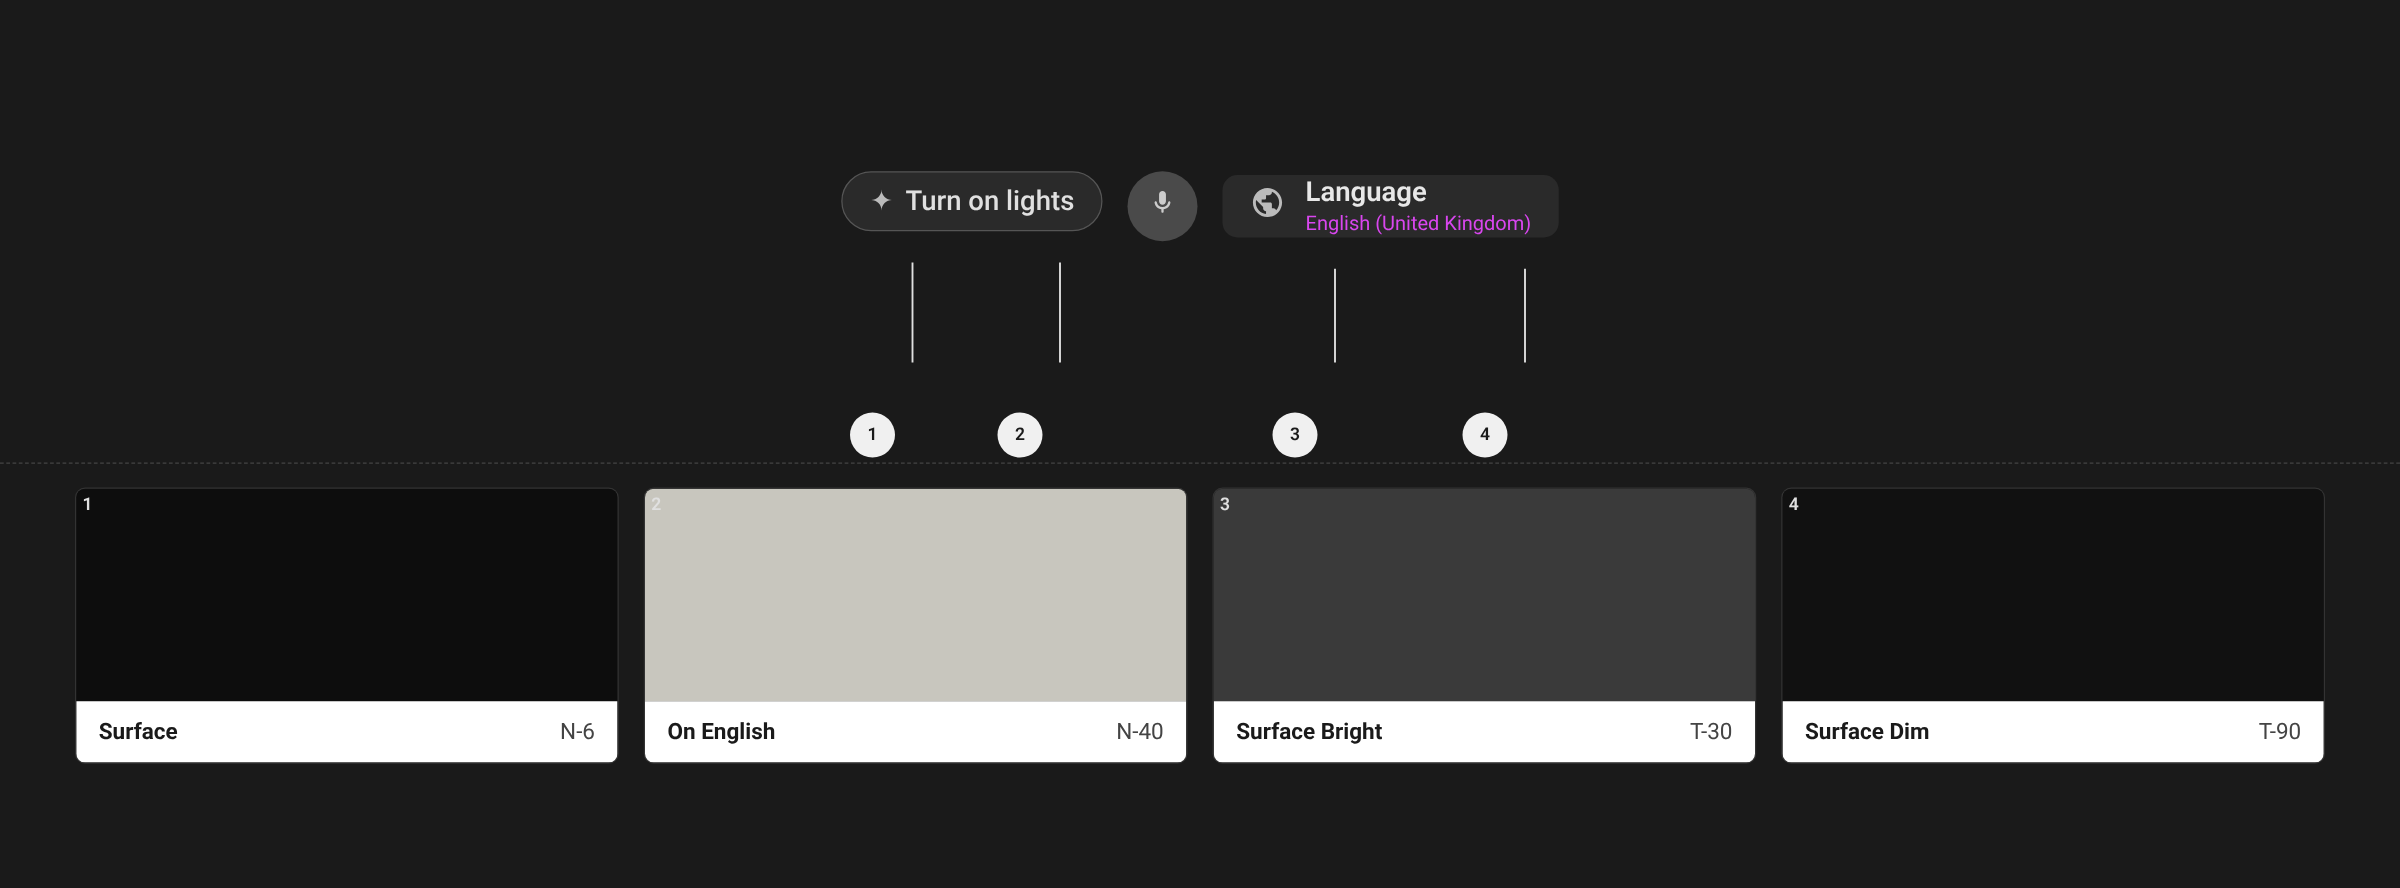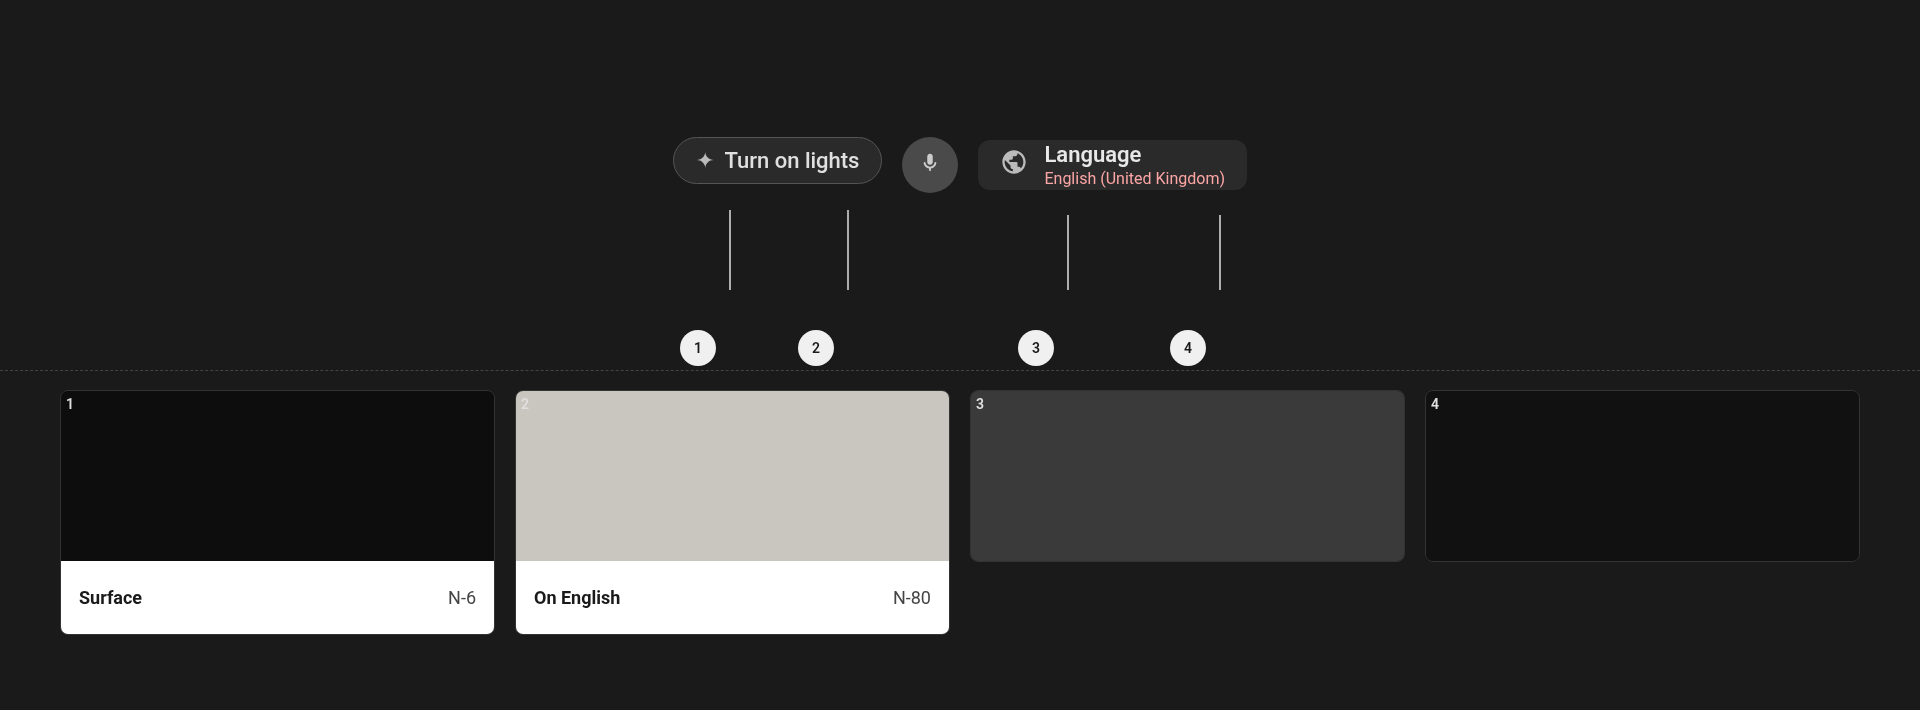--- a/index.html
+++ b/index.html
@@ -92,21 +92,21 @@
       flex-direction: column;
     }
 
     .language-title {
       color: #e8e8e8;
       font-size: 22px;
       font-weight: 600;
     }
 
     .language-subtitle {
-      color: #fca5a5;
+      color: #d946ef;
       font-size: 16px;
       margin-top: 2px;
     }
 
     .annotation-circle {
       width: 36px;
       height: 36px;
       border-radius: 50%;
       background: #f0f0f0;
       color: #1a1a1a;
@@ -147,21 +147,21 @@
       border: 1px solid #333;
     }
 
     .color-swatch {
       height: 170px;
       width: 100%;
     }
 
     .color-label {
       background: #fff;
-      padding: 26px 18px;
+      padding: 14px 18px;
       display: flex;
       align-items: center;
       justify-content: space-between;
     }
 
     .color-name {
       font-size: 18px;
       font-weight: 700;
       color: #1a1a1a;
     }
@@ -284,32 +284,40 @@
       </div>
     </div>
   </div>
 
   <div class="color-card-wrapper">
     <span class="card-number">2</span>
     <div class="color-card">
       <div class="color-swatch" style="background-color: #c8c6be;"></div>
       <div class="color-label">
         <span class="color-name">On English</span>
-        <span class="color-code">N-80</span>
+        <span class="color-code">N-40</span>
       </div>
     </div>
   </div>
 
   <div class="color-card-wrapper">
     <span class="card-number">3</span>
     <div class="color-card">
       <div class="color-swatch" style="background-color: #3a3a3a;"></div>
+      <div class="color-label">
+        <span class="color-name">Surface Bright</span>
+        <span class="color-code">T-30</span>
+      </div>
     </div>
   </div>
 
   <div class="color-card-wrapper">
     <span class="card-number">4</span>
     <div class="color-card">
       <div class="color-swatch" style="background-color: #111111;"></div>
+      <div class="color-label">
+        <span class="color-name">Surface Dim</span>
+        <span class="color-code">T-90</span>
+      </div>
     </div>
   </div>
 
 </div>
 
 </body></html>

